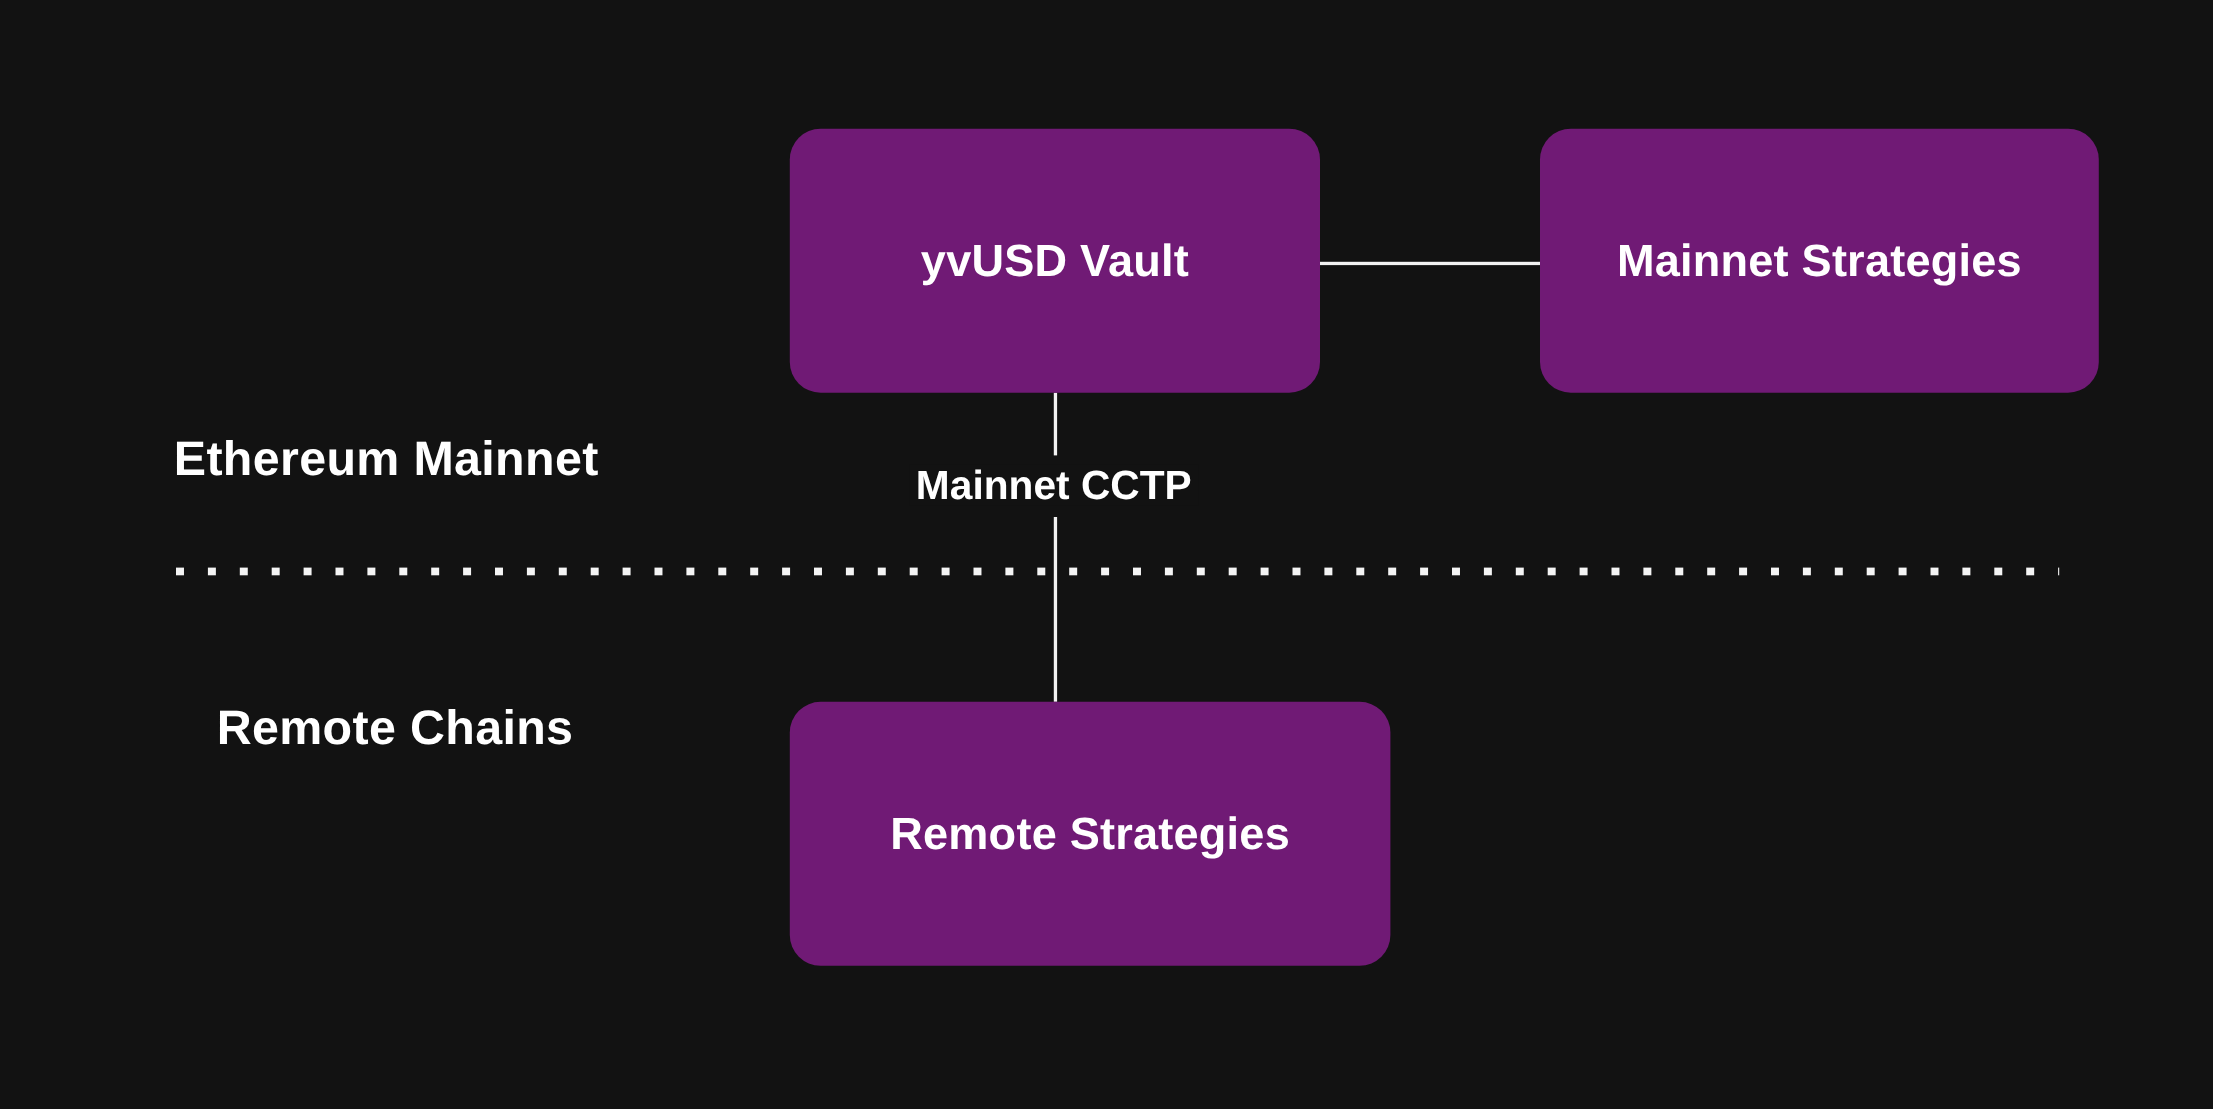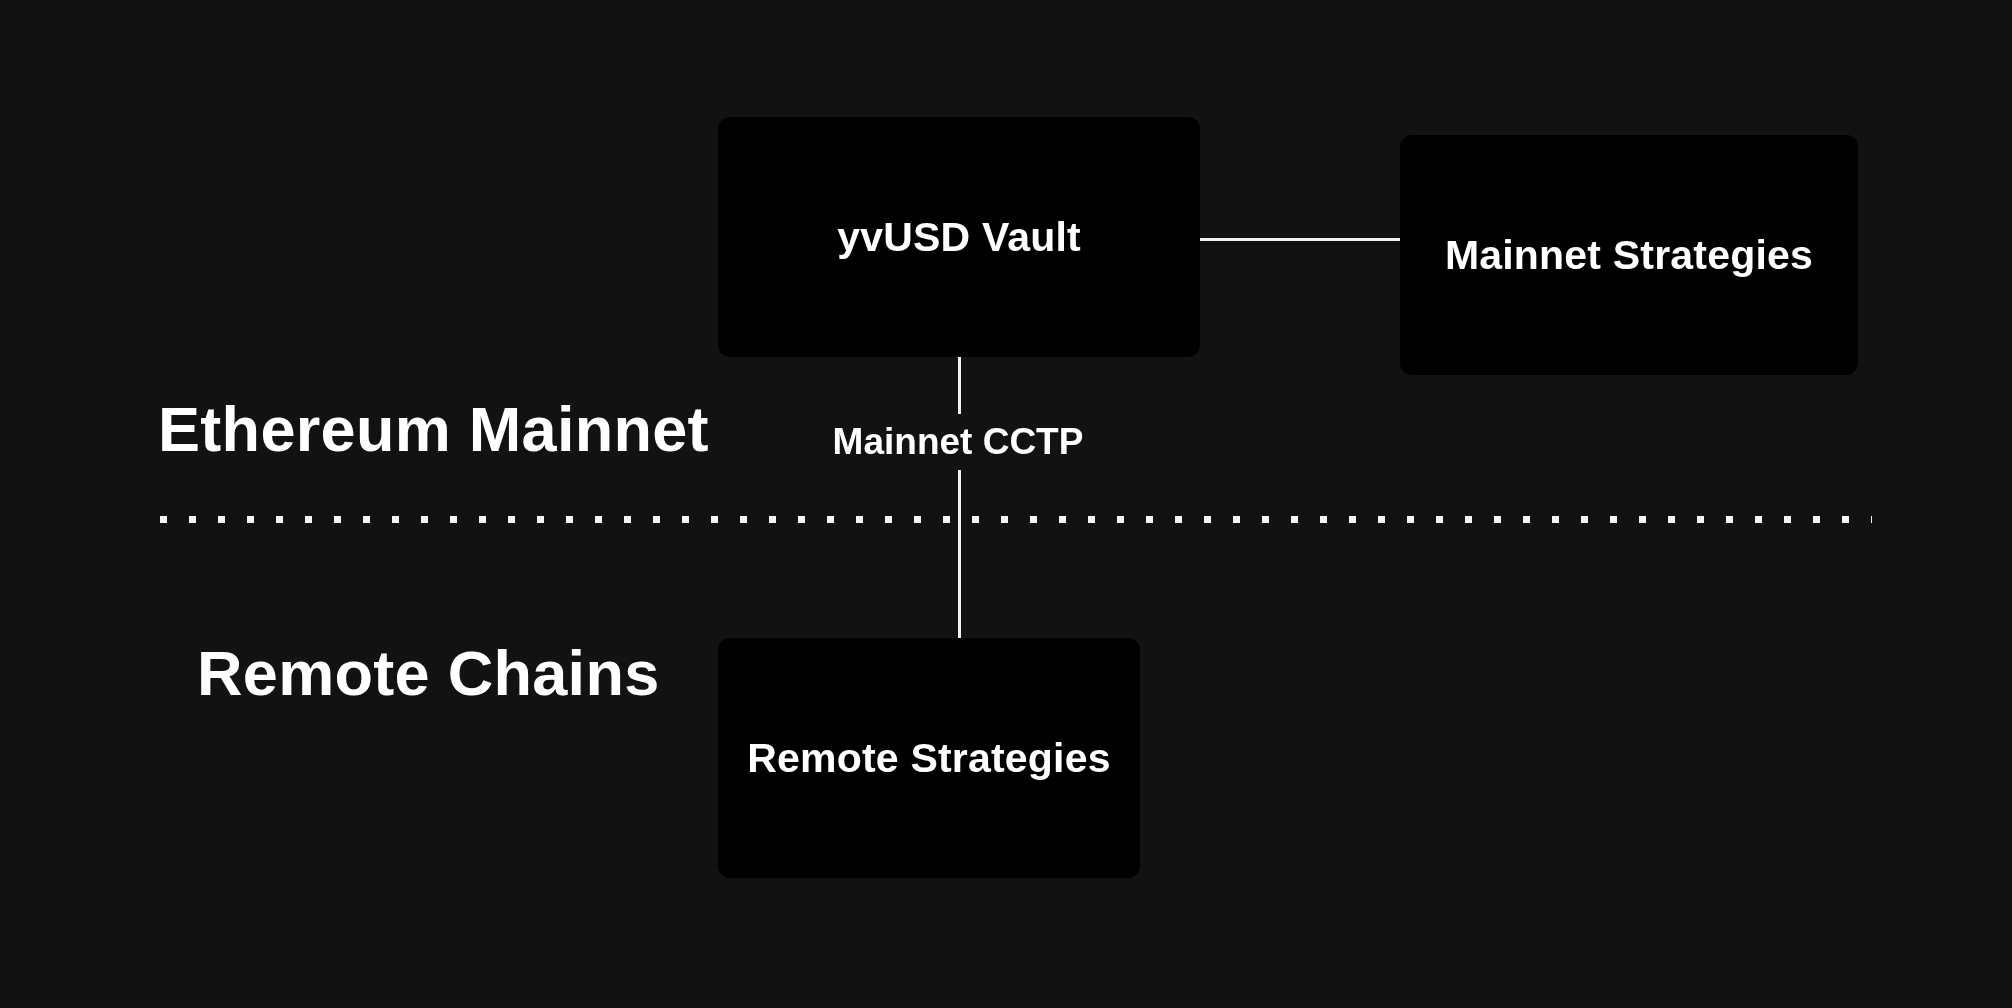--- a/index.html
+++ b/index.html
@@ -16,37 +16,36 @@
     font-family: "Liberation Sans", sans-serif;
     -webkit-font-smoothing: antialiased;
   }
 
   
   .node {
     position: absolute;
     display: flex;
     align-items: center;
     justify-content: center;
-    border-radius: 12px;
-    background: #000000;
+    border-radius: 28px;
+    background: #701a75;
     box-sizing: border-box;
-    text-decoration: underline;
   }
   .node-label {
     color: #FFFFFF;
     font-size: 41px;
     font-weight: bold;
     letter-spacing: 0.2px;
     white-space: nowrap;
     text-align: center;
   }
 
   #node-yvusd-vault        { left: 718px;  top: 117px; width: 482px; height: 240px; }
-  #node-mainnet-strategies { left: 1400px; top: 117px; width: 458px; height: 240px; margin-top: 18px; }
-  #node-remote-strategies  { left: 718px;  top: 638px; width: 422px; height: 240px; }
+  #node-mainnet-strategies { left: 1400px; top: 117px; width: 508px; height: 240px; }
+  #node-remote-strategies  { left: 718px;  top: 638px; width: 546px; height: 240px; }
 
   
   .edge-h {
     position: absolute;
     height: 3px;
     background: #F2F2F2;
   }
   .edge-v {
     position: absolute;
     width: 3px;
@@ -85,21 +84,21 @@
       rgba(0,0,0,0) 7px, rgba(0,0,0,0) 29px
     );
     background-size: 29px 7px;
     background-repeat: repeat-x;
   }
 
   
   .zone-label {
     position: absolute;
     color: #FFFFFF;
-    font-size: 63px;
+    font-size: 44px;
     font-weight: bold;
     white-space: nowrap;
     letter-spacing: 0.3px;
   }
   #zone-label-ethereum-mainnet { left: 158px; top: 393px; }
   #zone-label-remote-chains    { left: 197px; top: 593px; margin-top: 44px; }
 </style>
 </head>
 <body>
 

